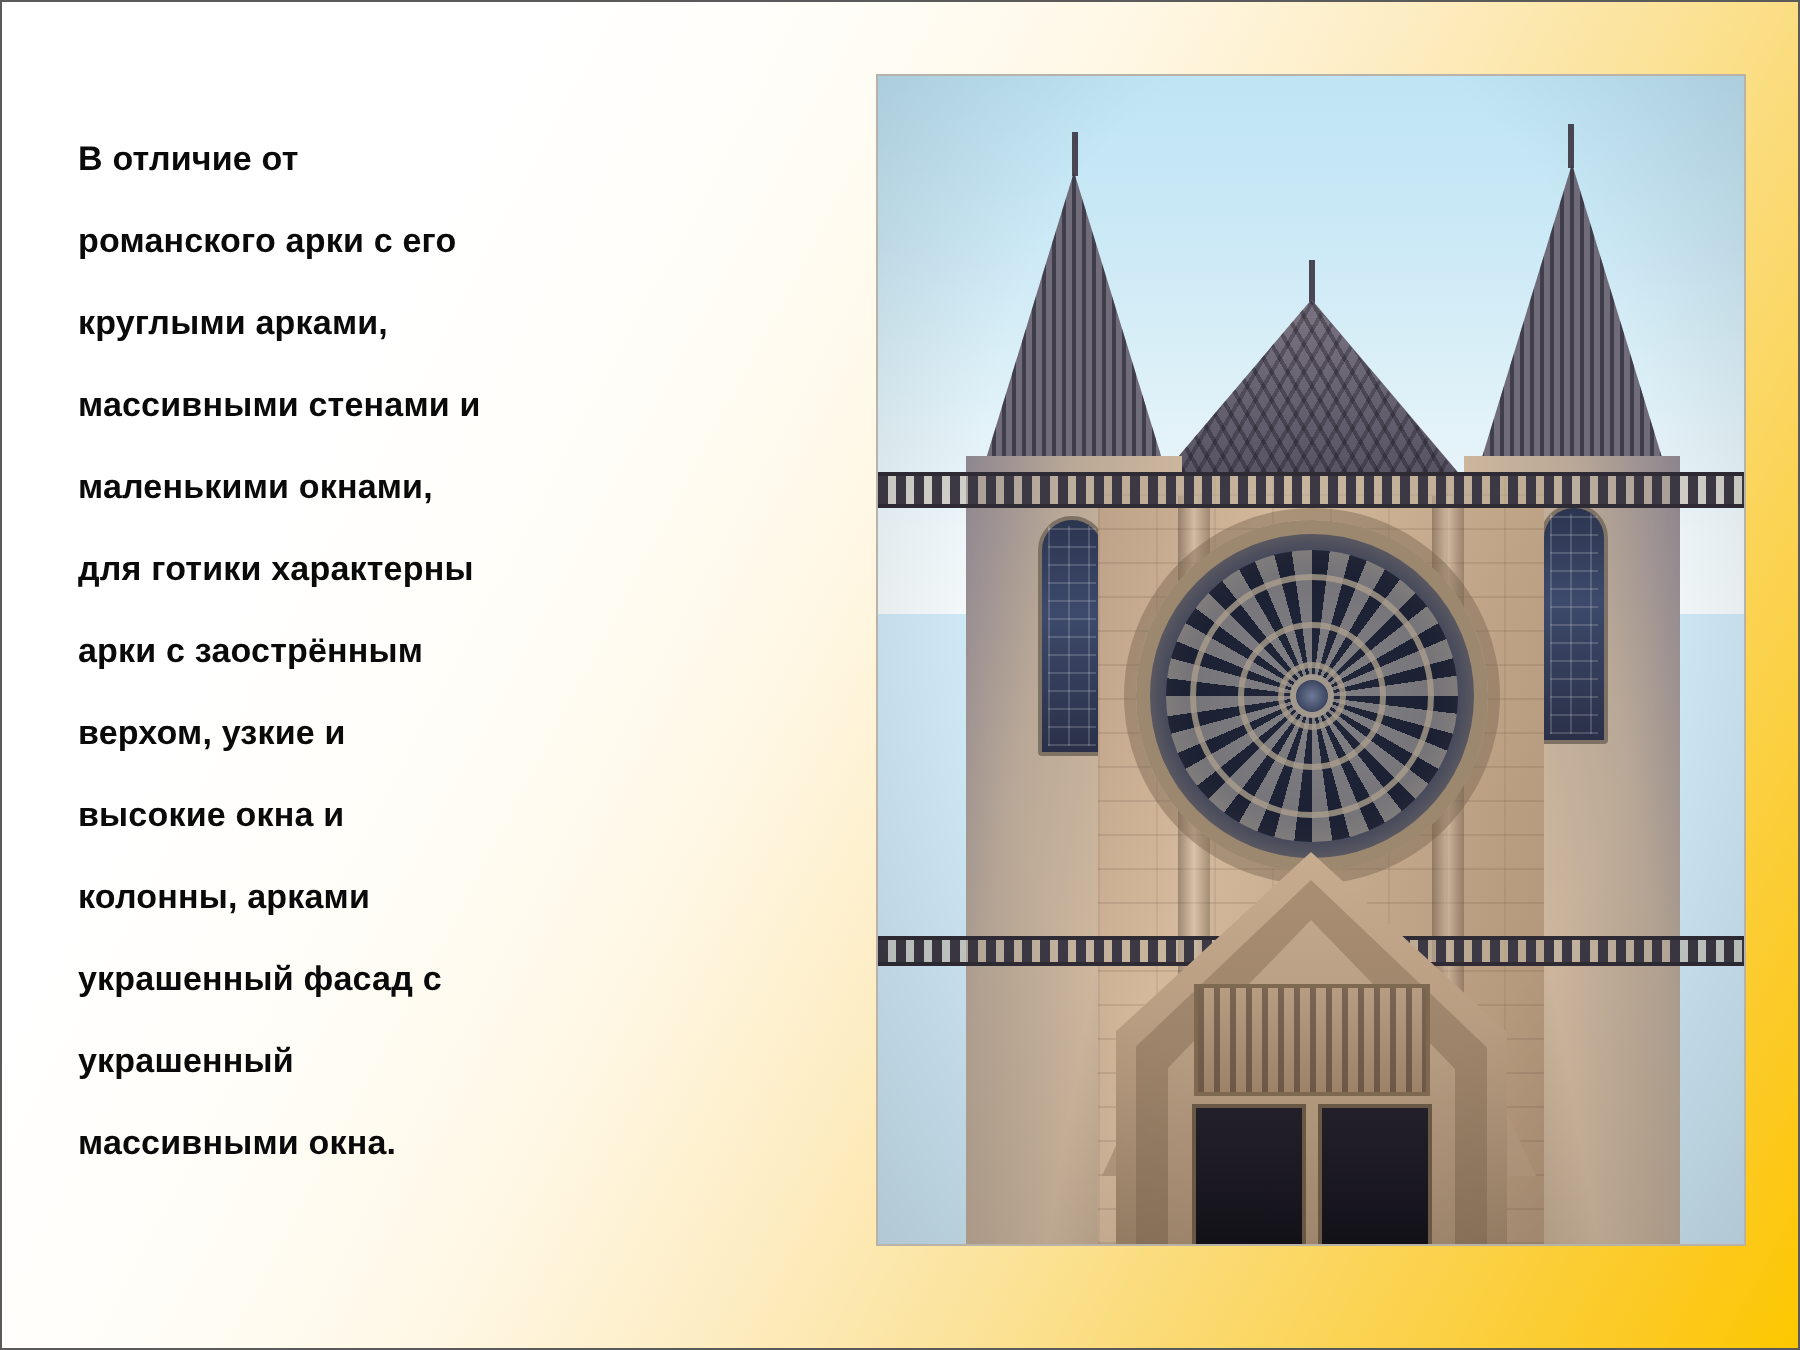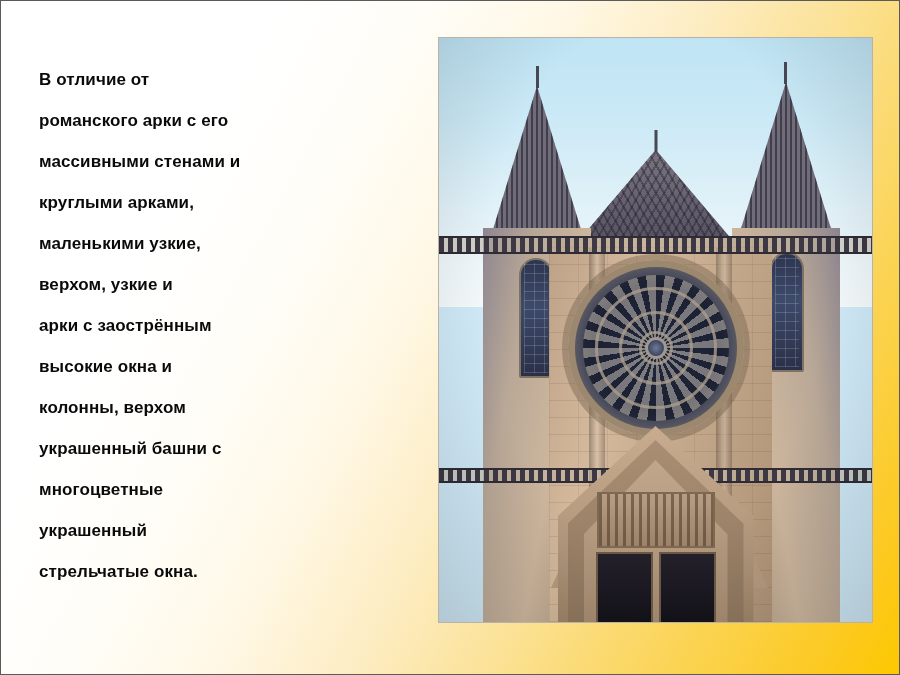--- a/index.html
+++ b/index.html
@@ -327,31 +327,31 @@
   }
 </style>
 </head>
 <body>
 
 <div class="slide">
 
   <div class="text-block">
     <div class="text-line">В отличие от</div>
     <div class="text-line">романского арки с его</div>
+    <div class="text-line">круглыми арками,</div>
     <div class="text-line">массивными стенами и</div>
-    <div class="text-line">круглыми арками,</div>
-    <div class="text-line">маленькими узкие,</div>
+    <div class="text-line">маленькими окнами,</div>
+    <div class="text-line">для готики характерны</div>
+    <div class="text-line">арки с заострённым</div>
     <div class="text-line">верхом, узкие и</div>
-    <div class="text-line">арки с заострённым</div>
     <div class="text-line">высокие окна и</div>
-    <div class="text-line">колонны, верхом</div>
-    <div class="text-line">украшенный башни с</div>
-    <div class="text-line">многоцветные</div>
+    <div class="text-line">колонны, арками</div>
+    <div class="text-line">украшенный фасад с</div>
     <div class="text-line">украшенный</div>
-    <div class="text-line">стрельчатые окна.</div>
+    <div class="text-line">массивными окна.</div>
   </div>
 
   <div class="photo-frame">
     <div class="photo">
 
       <div class="sky"></div>
 
       <div class="gable-finial"></div>
       <div class="gable"></div>
       <div class="gable-tex"></div>

